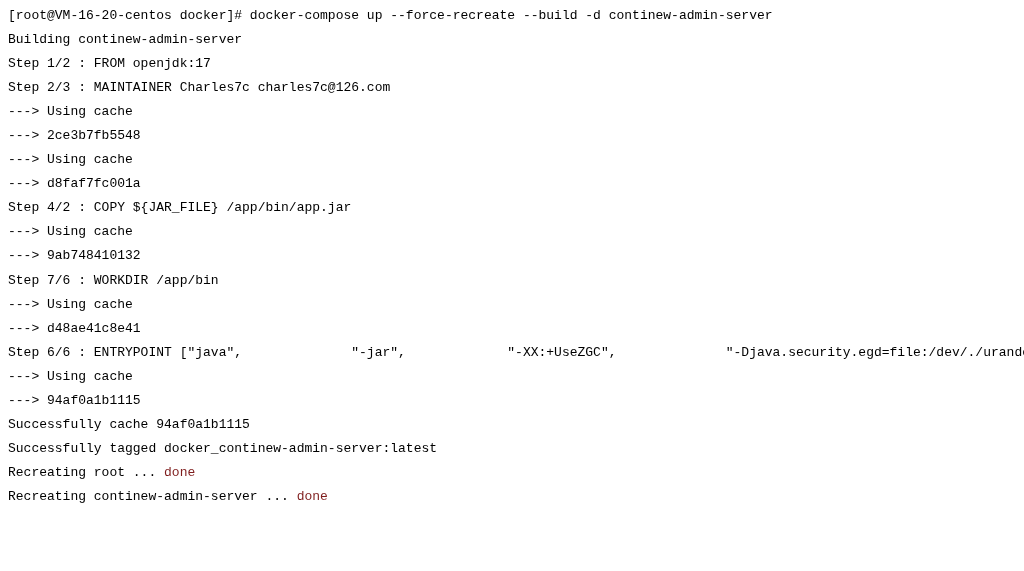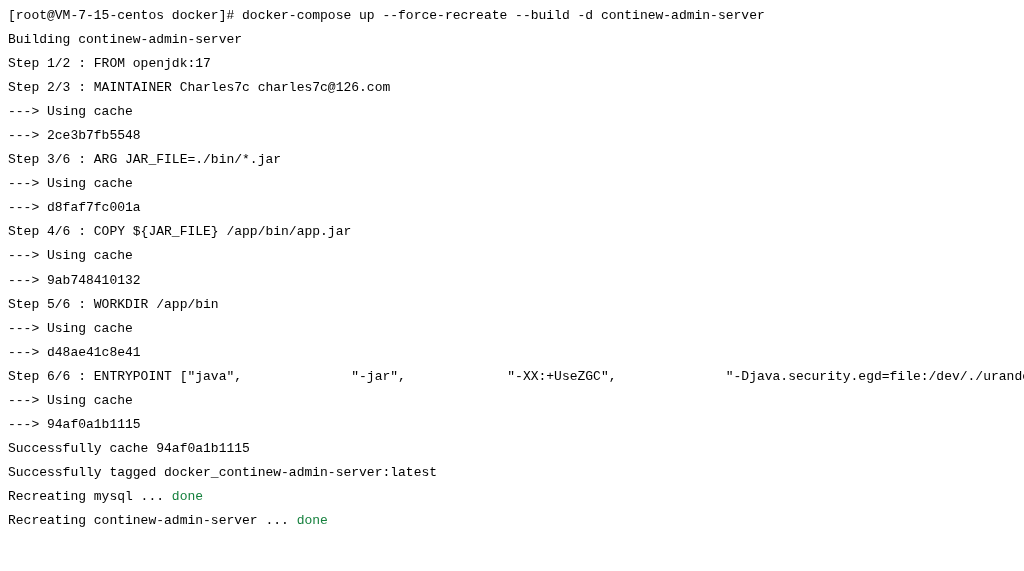--- a/index.html
+++ b/index.html
@@ -14,61 +14,60 @@
       background: #ffffff;
       color: #000000;
       padding: 4px 8px;
       white-space: nowrap;
       overflow-x: hidden;
     }
     .terminal-line {
       display: block;
     }
     .done-text {
-      color: #15803d;
+      color: #7f1d1d;
     }
     .entrypoint-line {
       display: flex;
     }
     .entrypoint-segment {
       white-space: pre;
     }
   </style>
 </head>
 <body>
 
 <div>
   <div class="terminal-line">
-    <span>[root@VM-7-15-centos docker]# </span><span>docker-compose up --force-recreate --build -d continew-admin-server</span>
+    <span>[root@VM-16-20-centos docker]# </span><span>docker-compose up --force-recreate --build -d continew-admin-server</span>
   </div>
   <div class="terminal-line">Building continew-admin-server</div>
   <div class="terminal-line">Step 1/2 : FROM openjdk:17</div>
   <div class="terminal-line">Step 2/3 : MAINTAINER Charles7c charles7c@126.com</div>
   <div class="terminal-line"> ---&gt; Using cache</div>
   <div class="terminal-line"> ---&gt; 2ce3b7fb5548</div>
-  <div class="terminal-line">Step 3/6 : ARG JAR_FILE=./bin/*.jar</div>
   <div class="terminal-line"> ---&gt; Using cache</div>
   <div class="terminal-line"> ---&gt; d8faf7fc001a</div>
-  <div class="terminal-line">Step 4/6 : COPY ${JAR_FILE} /app/bin/app.jar</div>
+  <div class="terminal-line">Step 4/2 : COPY ${JAR_FILE} /app/bin/app.jar</div>
   <div class="terminal-line"> ---&gt; Using cache</div>
   <div class="terminal-line"> ---&gt; 9ab748410132</div>
-  <div class="terminal-line">Step 5/6 : WORKDIR /app/bin</div>
+  <div class="terminal-line">Step 7/6 : WORKDIR /app/bin</div>
   <div class="terminal-line"> ---&gt; Using cache</div>
   <div class="terminal-line"> ---&gt; d48ae41c8e41</div>
   <div class="terminal-line entrypoint-line">
     <span class="entrypoint-segment">Step 6/6 : ENTRYPOINT ["java",</span>
     <span class="entrypoint-segment">              "-jar",</span>
     <span class="entrypoint-segment">             "-XX:+UseZGC",</span>
     <span class="entrypoint-segment">              "-Djava.security.egd=file:/dev/./urandom",</span>
 
   </div>
   <div class="terminal-line"> ---&gt; Using cache</div>
   <div class="terminal-line"> ---&gt; 94af0a1b1115</div>
   <div class="terminal-line">Successfully cache 94af0a1b1115</div>
   <div class="terminal-line">Successfully tagged docker_continew-admin-server:latest</div>
   <div class="terminal-line">
-    <span>Recreating mysql ... </span><span class="done-text">done</span>
+    <span>Recreating root ... </span><span class="done-text">done</span>
   </div>
   <div class="terminal-line">
     <span>Recreating continew-admin-server ... </span><span class="done-text">done</span>
   </div>
 
 </div>
 
 </body></html>

